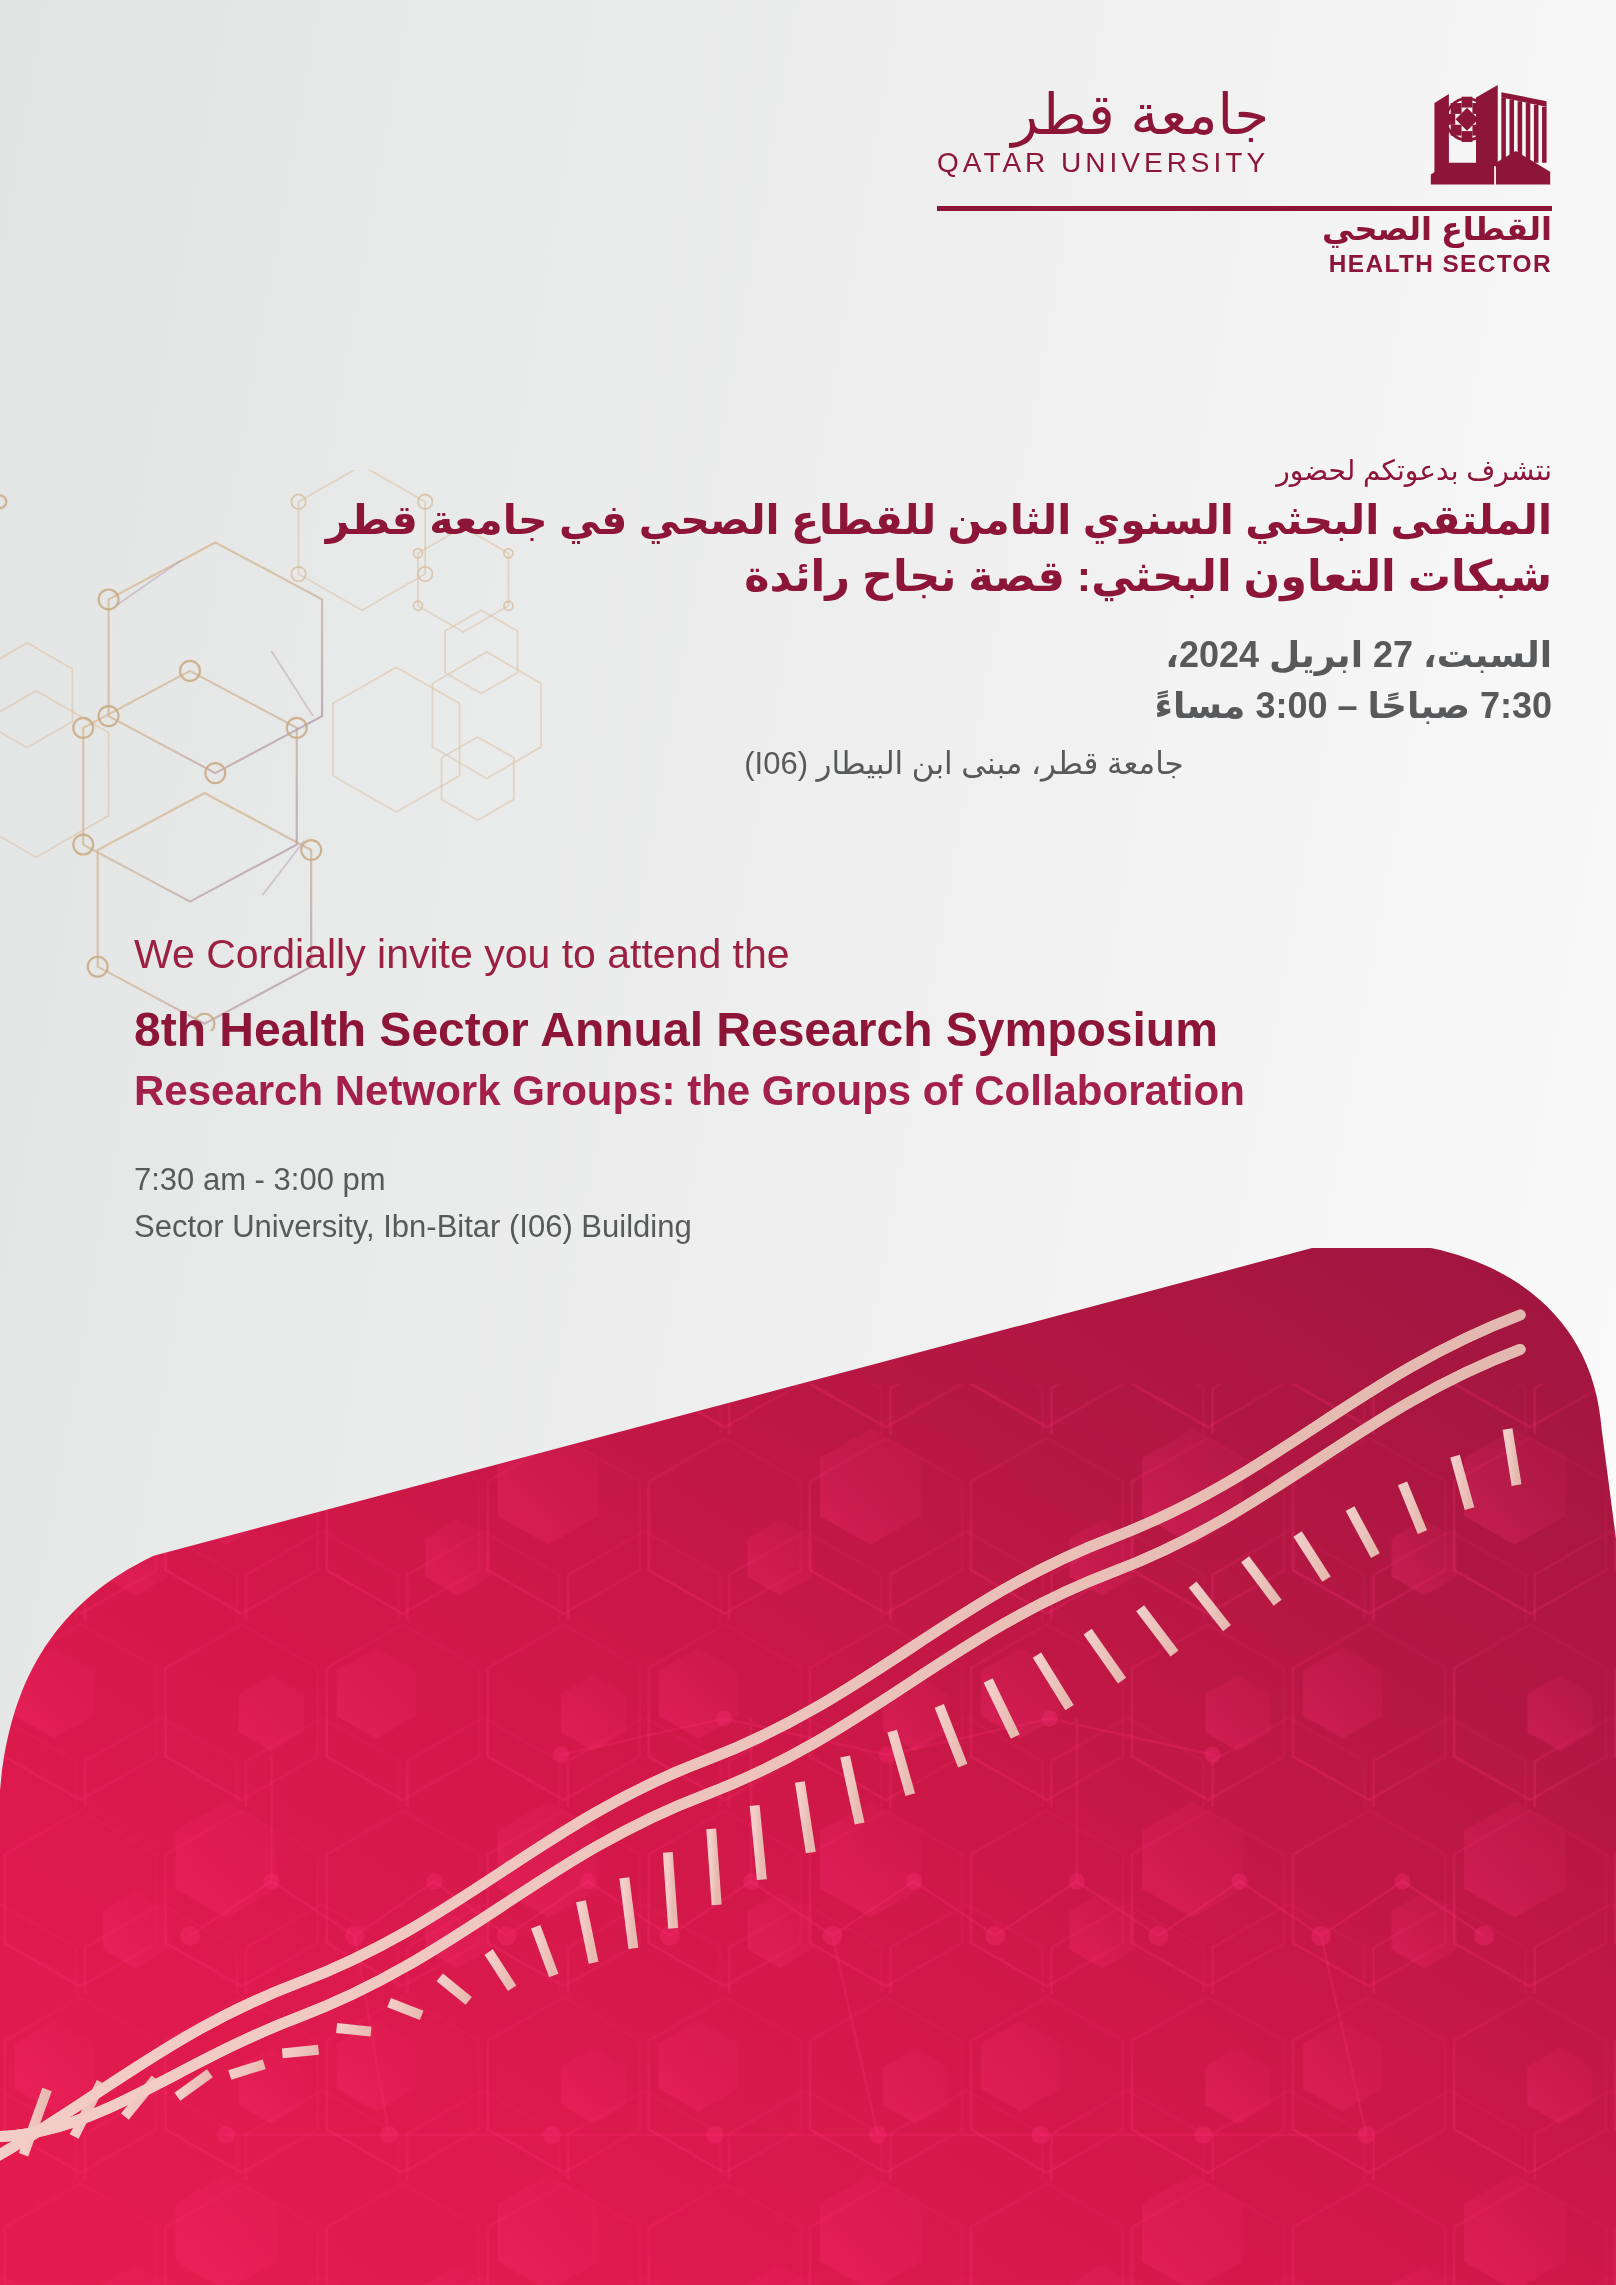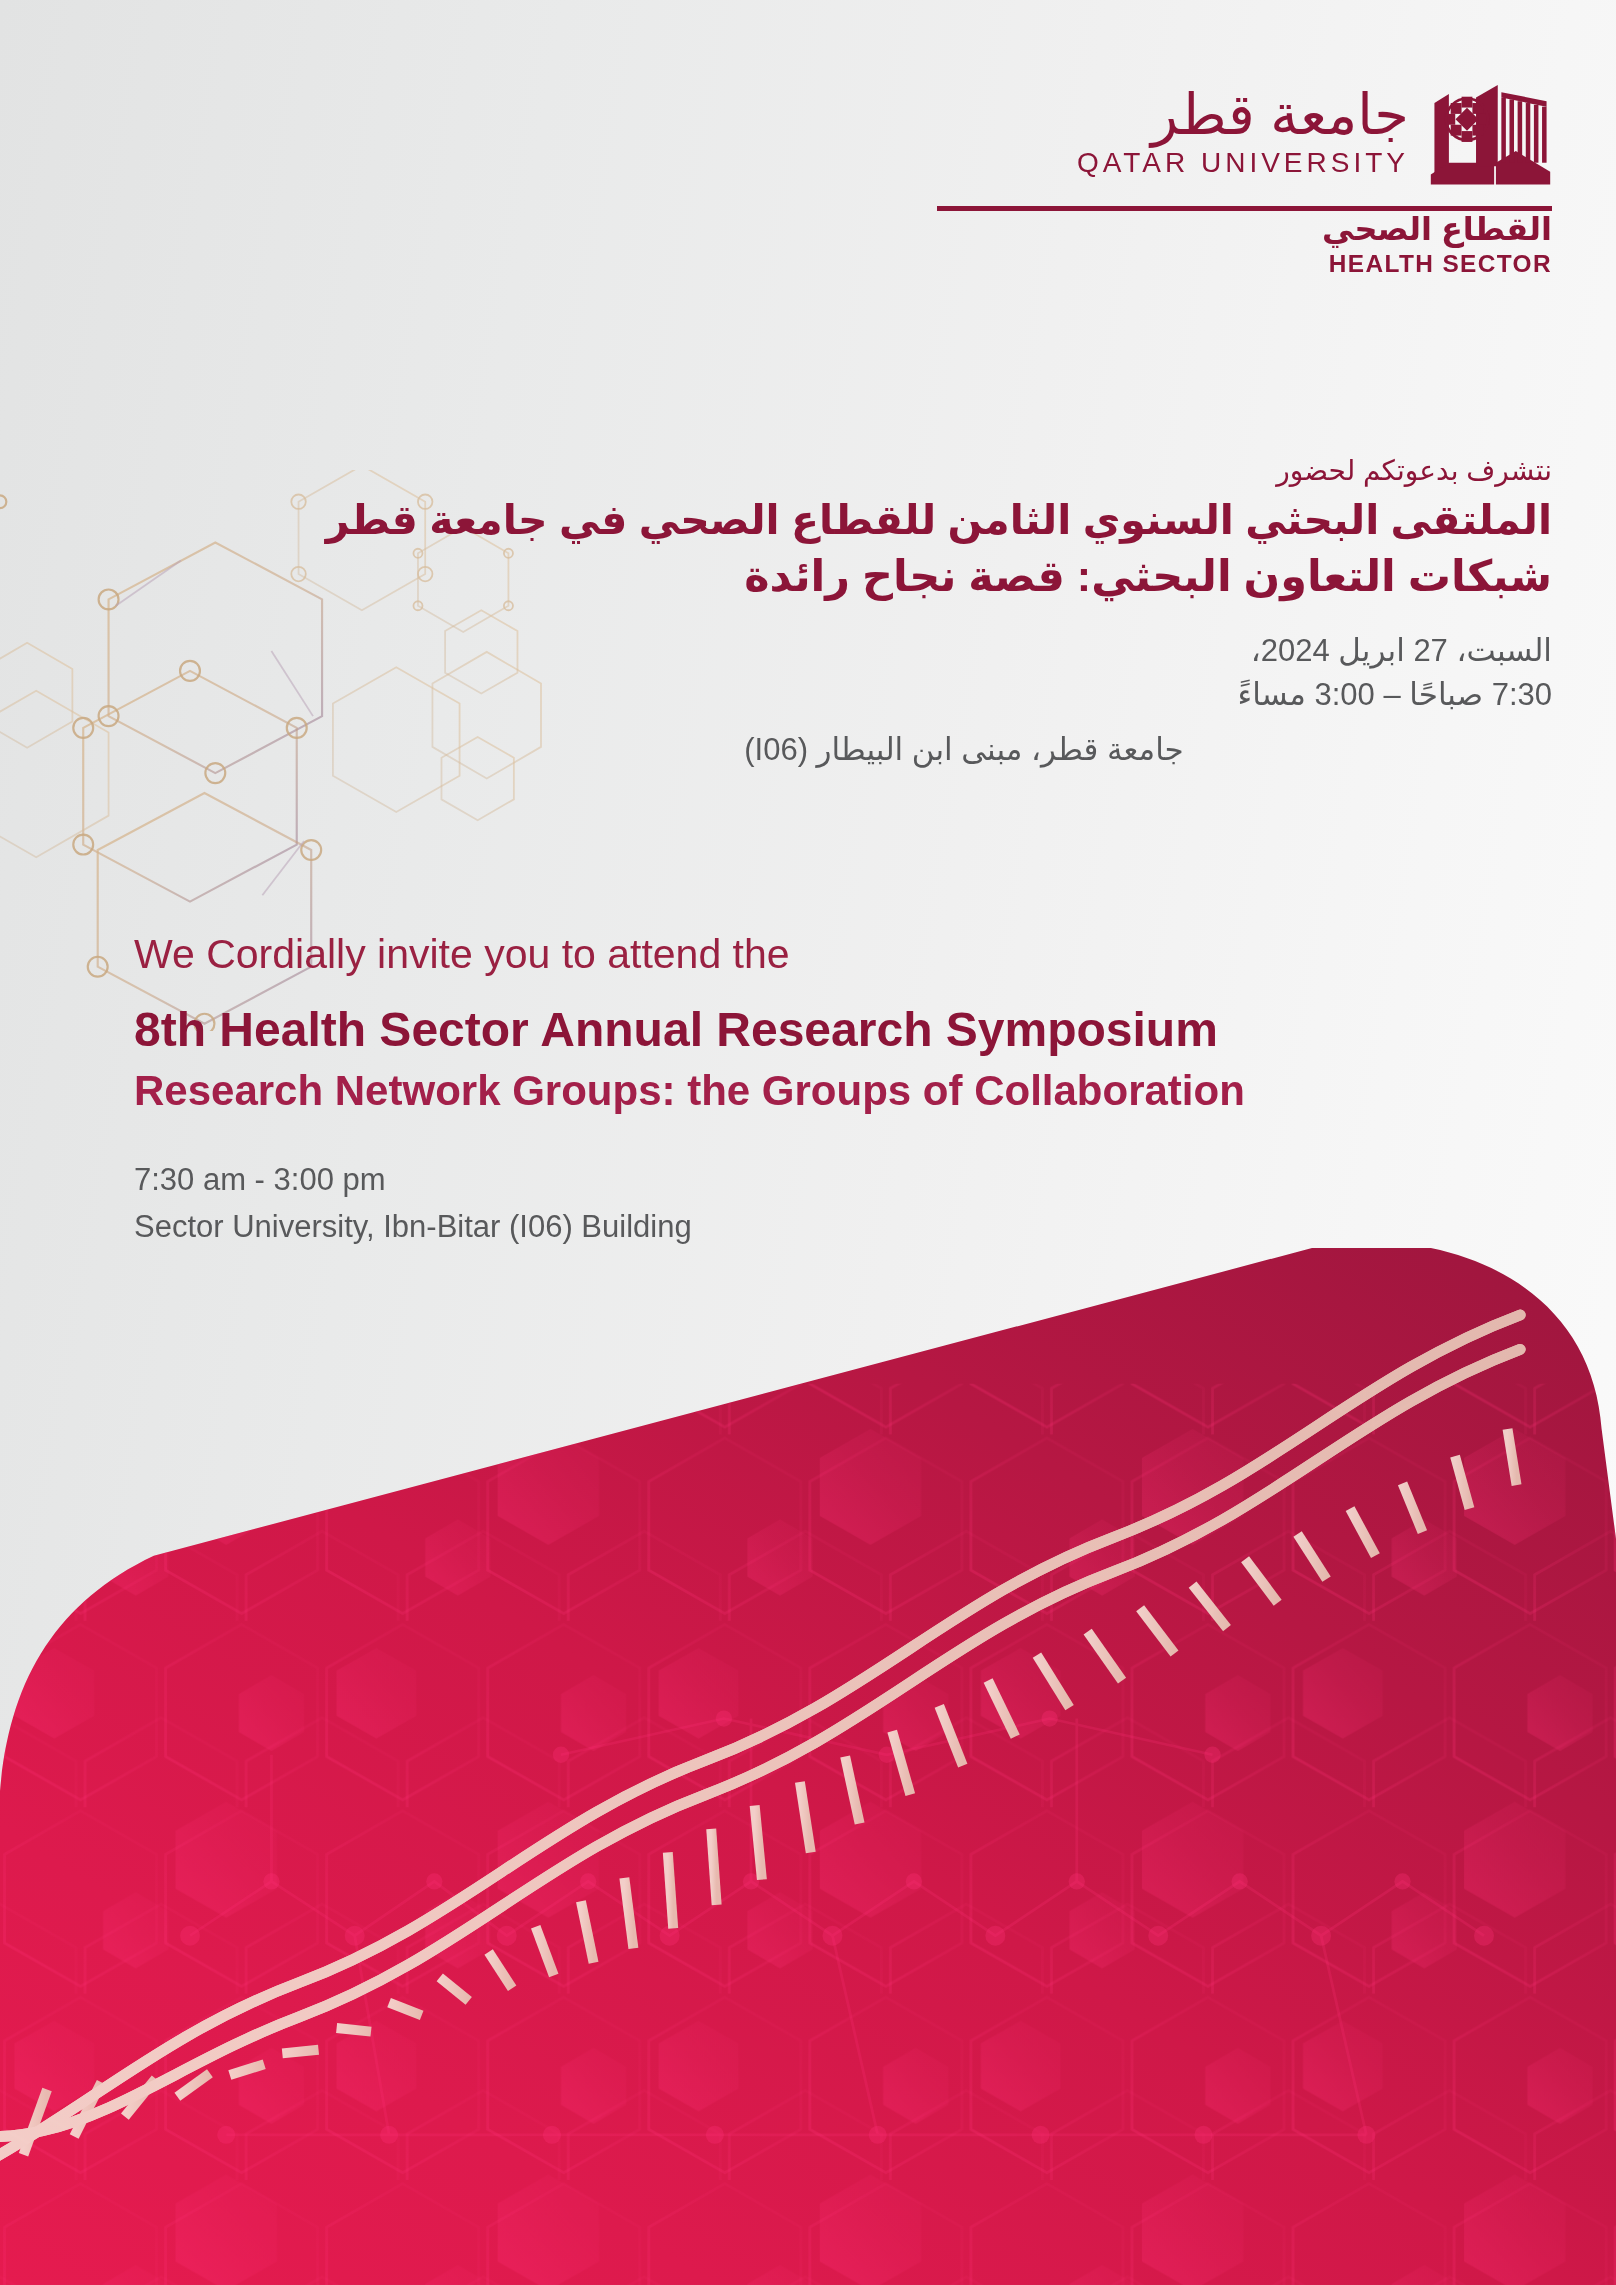--- a/index.html
+++ b/index.html
@@ -33,21 +33,21 @@
   .logo-block {
     position: absolute;
     right: 65px;
     top: 83px;
     width: 615px;
     text-align: right;
   }
   .logo-row {
     display: flex;
     align-items: flex-start;
-    justify-content: flex-end;
+    justify-content: space-between;
     gap: 20px;
   }
   .logo-wordmark {
     display: flex;
     flex-direction: column;
     align-items: flex-end;
     padding-top: 5.4px;
   }
   .logo-arabic {
     color: #8c1538;
@@ -124,22 +124,22 @@
   .ar-subtitle {
     color: #8c1538;
     font-size: 43px;
     font-weight: bold;
     line-height: 1.32;
     white-space: nowrap;
   }
   .ar-meta {
     margin-top: 25px;
     color: #58595b;
-    font-size: 31px;
-    font-weight: normal;
+    font-size: 36px;
+    font-weight: bold;
     line-height: 1.42;
   }
   .ar-venue {
     margin-top: 11px;
     color: #58595b;
     font-size: 31px;
     line-height: 1.4;
     text-align: center;
   }
 

